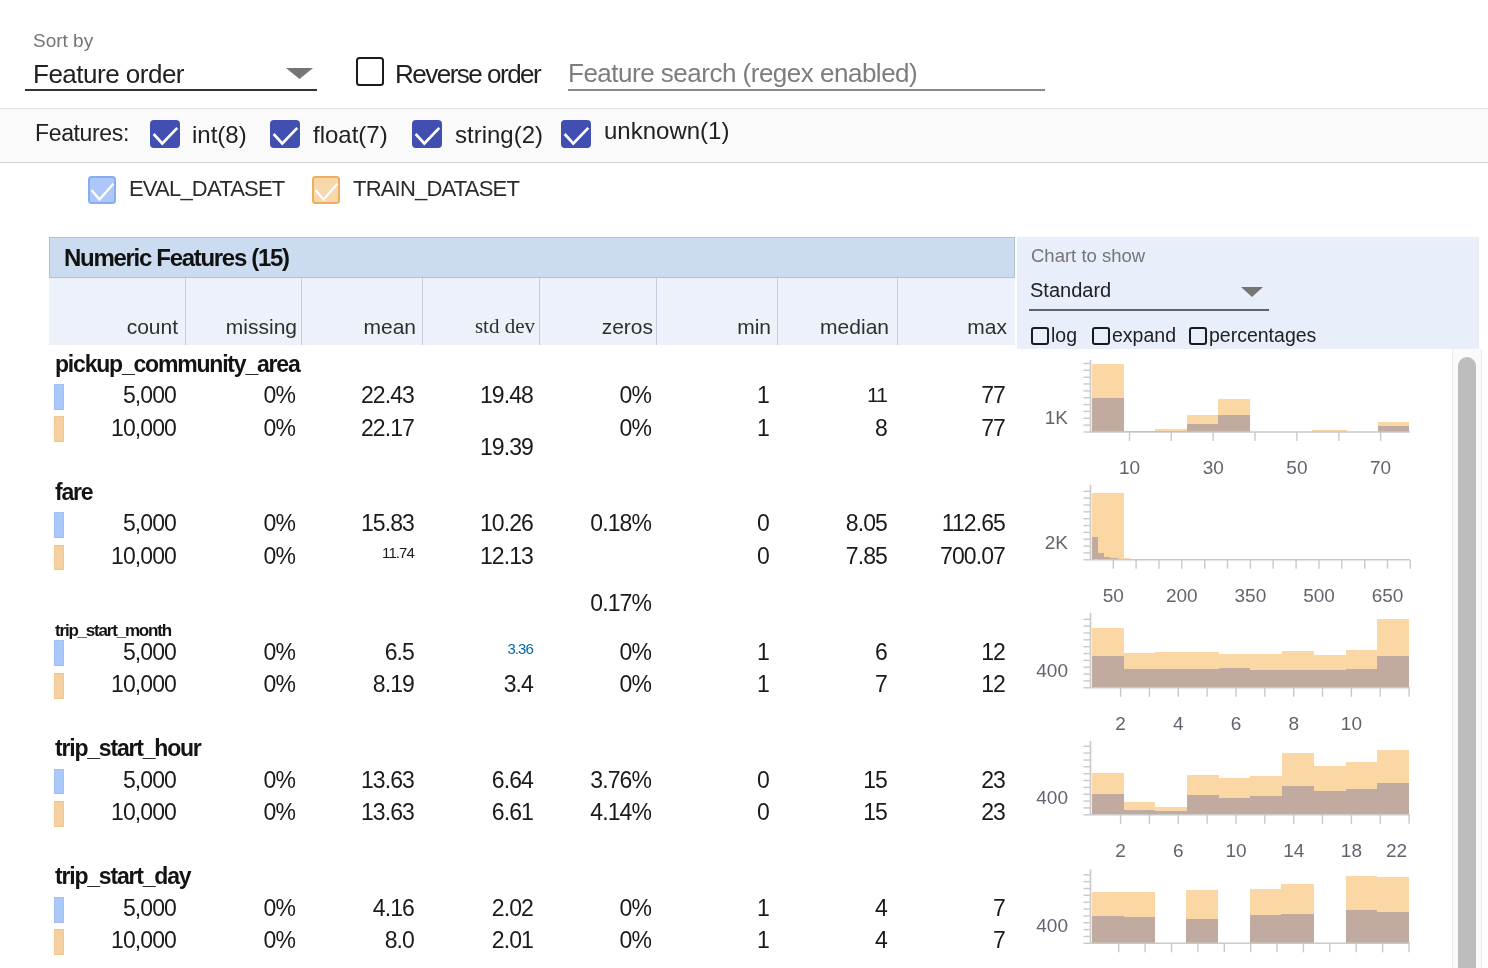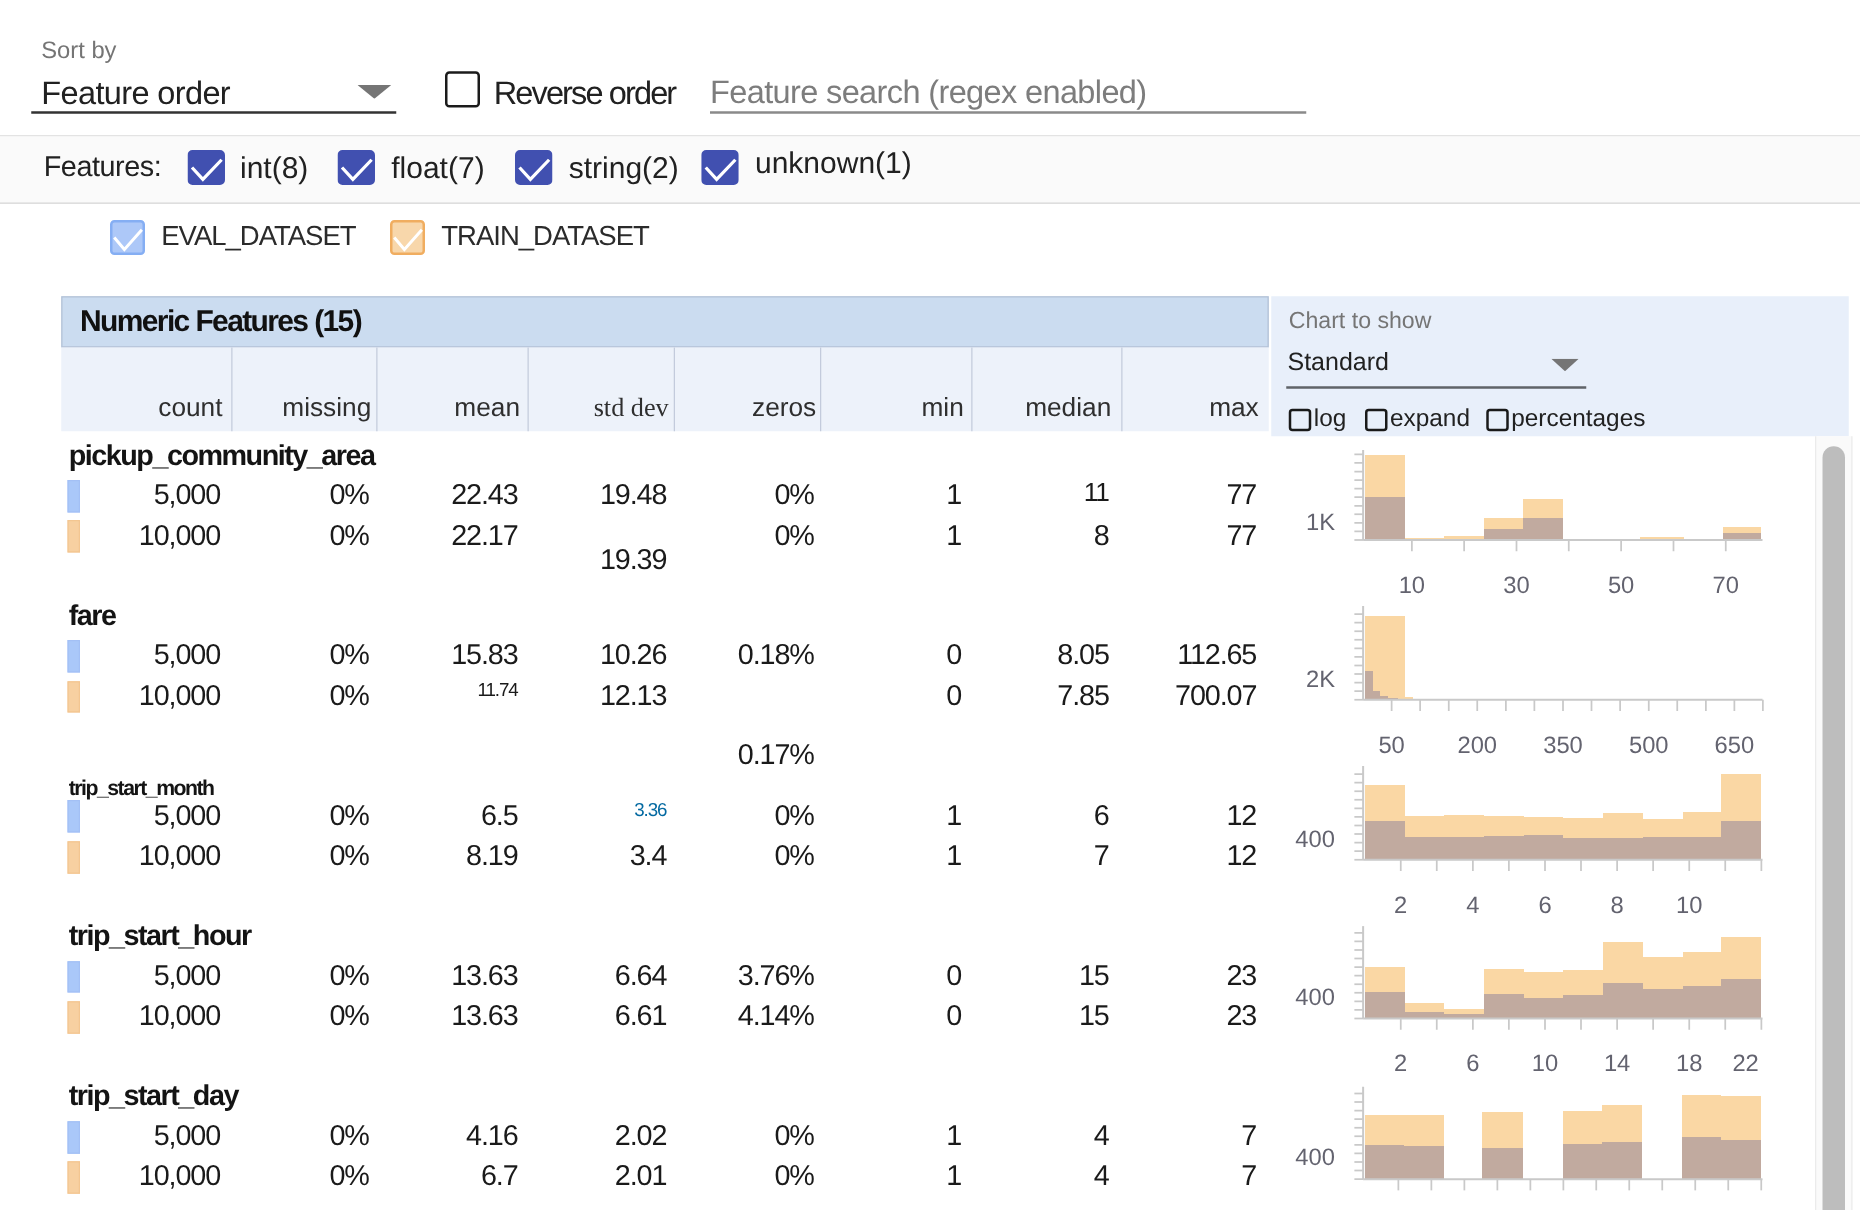--- a/index.html
+++ b/index.html
@@ -163,21 +163,21 @@
 <div class="t" style="right:1312px;top:897.0px;font-size:23px;color:#1a1a1a;font-weight:400;letter-spacing:-0.9px;">5,000</div>
 <div class="t" style="right:1193px;top:897.0px;font-size:23px;color:#1a1a1a;font-weight:400;letter-spacing:-0.9px;">0%</div>
 <div class="t" style="right:1074px;top:897.0px;font-size:23px;color:#1a1a1a;font-weight:400;letter-spacing:-0.9px;">4.16</div>
 <div class="t" style="right:955px;top:897.0px;font-size:23px;color:#1a1a1a;font-weight:400;letter-spacing:-0.9px;">2.02</div>
 <div class="t" style="right:837px;top:897.0px;font-size:23px;color:#1a1a1a;font-weight:400;letter-spacing:-0.9px;">0%</div>
 <div class="t" style="right:719px;top:897.0px;font-size:23px;color:#1a1a1a;font-weight:400;letter-spacing:-0.9px;">1</div>
 <div class="t" style="right:601px;top:897.0px;font-size:23px;color:#1a1a1a;font-weight:400;letter-spacing:-0.9px;">4</div>
 <div class="t" style="right:483px;top:897.0px;font-size:23px;color:#1a1a1a;font-weight:400;letter-spacing:-0.9px;">7</div>
 <div class="t" style="right:1312px;top:929.4px;font-size:23px;color:#1a1a1a;font-weight:400;letter-spacing:-0.9px;">10,000</div>
 <div class="t" style="right:1193px;top:929.4px;font-size:23px;color:#1a1a1a;font-weight:400;letter-spacing:-0.9px;">0%</div>
-<div class="t" style="right:1074px;top:929.4px;font-size:23px;color:#1a1a1a;font-weight:400;letter-spacing:-0.9px;">6.7</div>
+<div class="t" style="right:1074px;top:929.4px;font-size:23px;color:#1a1a1a;font-weight:400;letter-spacing:-0.9px;">8.0</div>
 <div class="t" style="right:955px;top:929.4px;font-size:23px;color:#1a1a1a;font-weight:400;letter-spacing:-0.9px;">2.01</div>
 <div class="t" style="right:837px;top:929.4px;font-size:23px;color:#1a1a1a;font-weight:400;letter-spacing:-0.9px;">0%</div>
 <div class="t" style="right:719px;top:929.4px;font-size:23px;color:#1a1a1a;font-weight:400;letter-spacing:-0.9px;">1</div>
 <div class="t" style="right:601px;top:929.4px;font-size:23px;color:#1a1a1a;font-weight:400;letter-spacing:-0.9px;">4</div>
 <div class="t" style="right:483px;top:929.4px;font-size:23px;color:#1a1a1a;font-weight:400;letter-spacing:-0.9px;">7</div>
 <svg style="position:absolute;left:1016px;top:350px" width="436" height="618" viewBox="1016 350 436 618">
     <rect shape-rendering="crispEdges" x="1092.0" y="364.0" width="32.0" height="68.0" fill="#fad7a4"></rect>
     <rect shape-rendering="crispEdges" x="1092.0" y="397.5" width="32.0" height="34.5" fill="#c1aa9f"></rect>
     <rect shape-rendering="crispEdges" x="1124.0" y="430.5" width="31.0" height="1.5" fill="#fad7a4"></rect>
     <rect shape-rendering="crispEdges" x="1124.0" y="431.3" width="31.0" height="0.7" fill="#c1aa9f"></rect>

